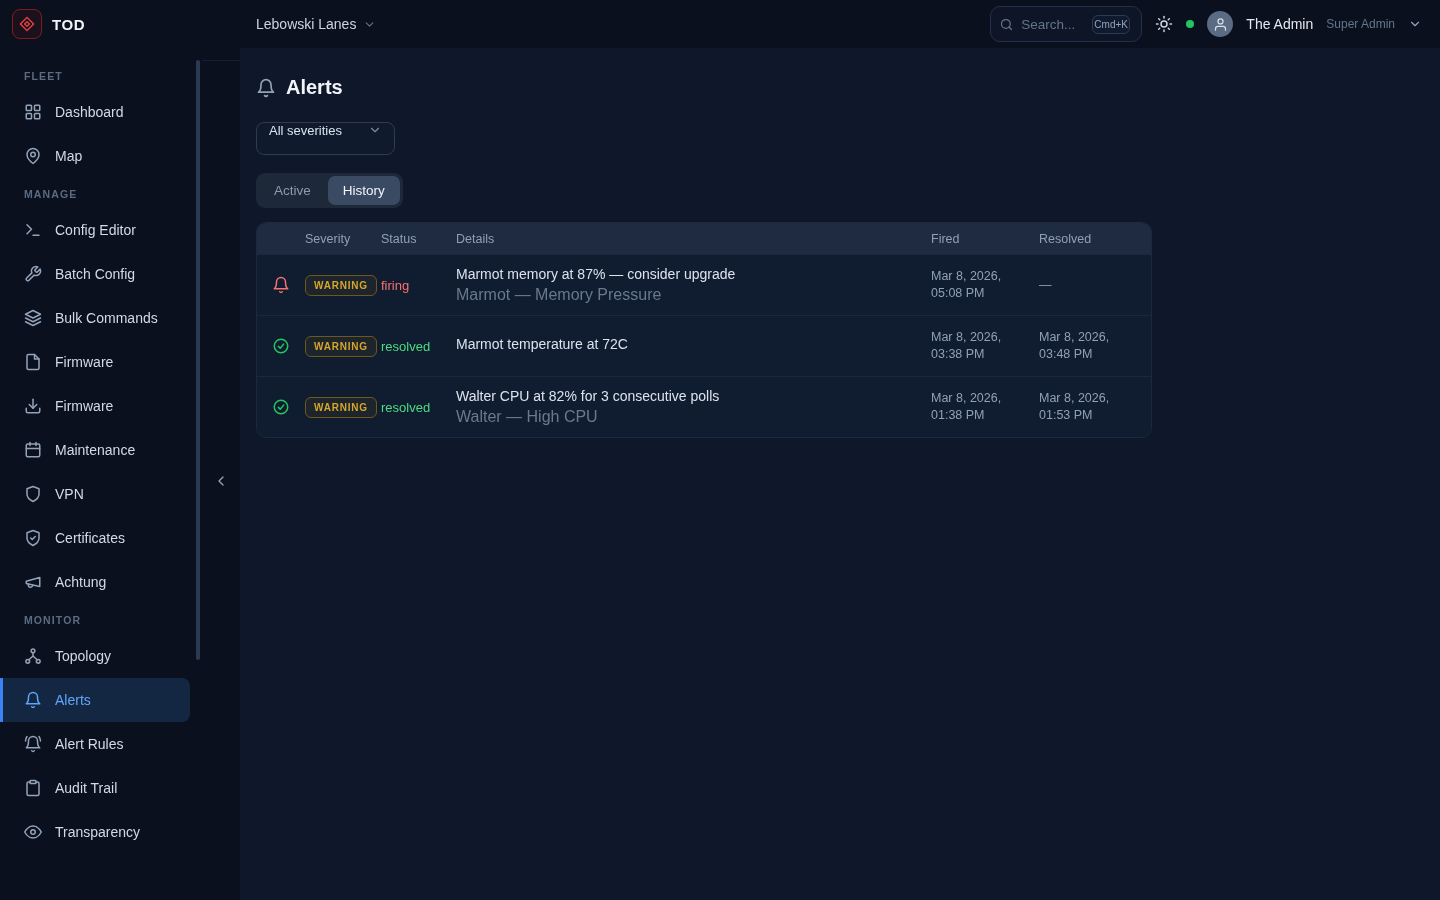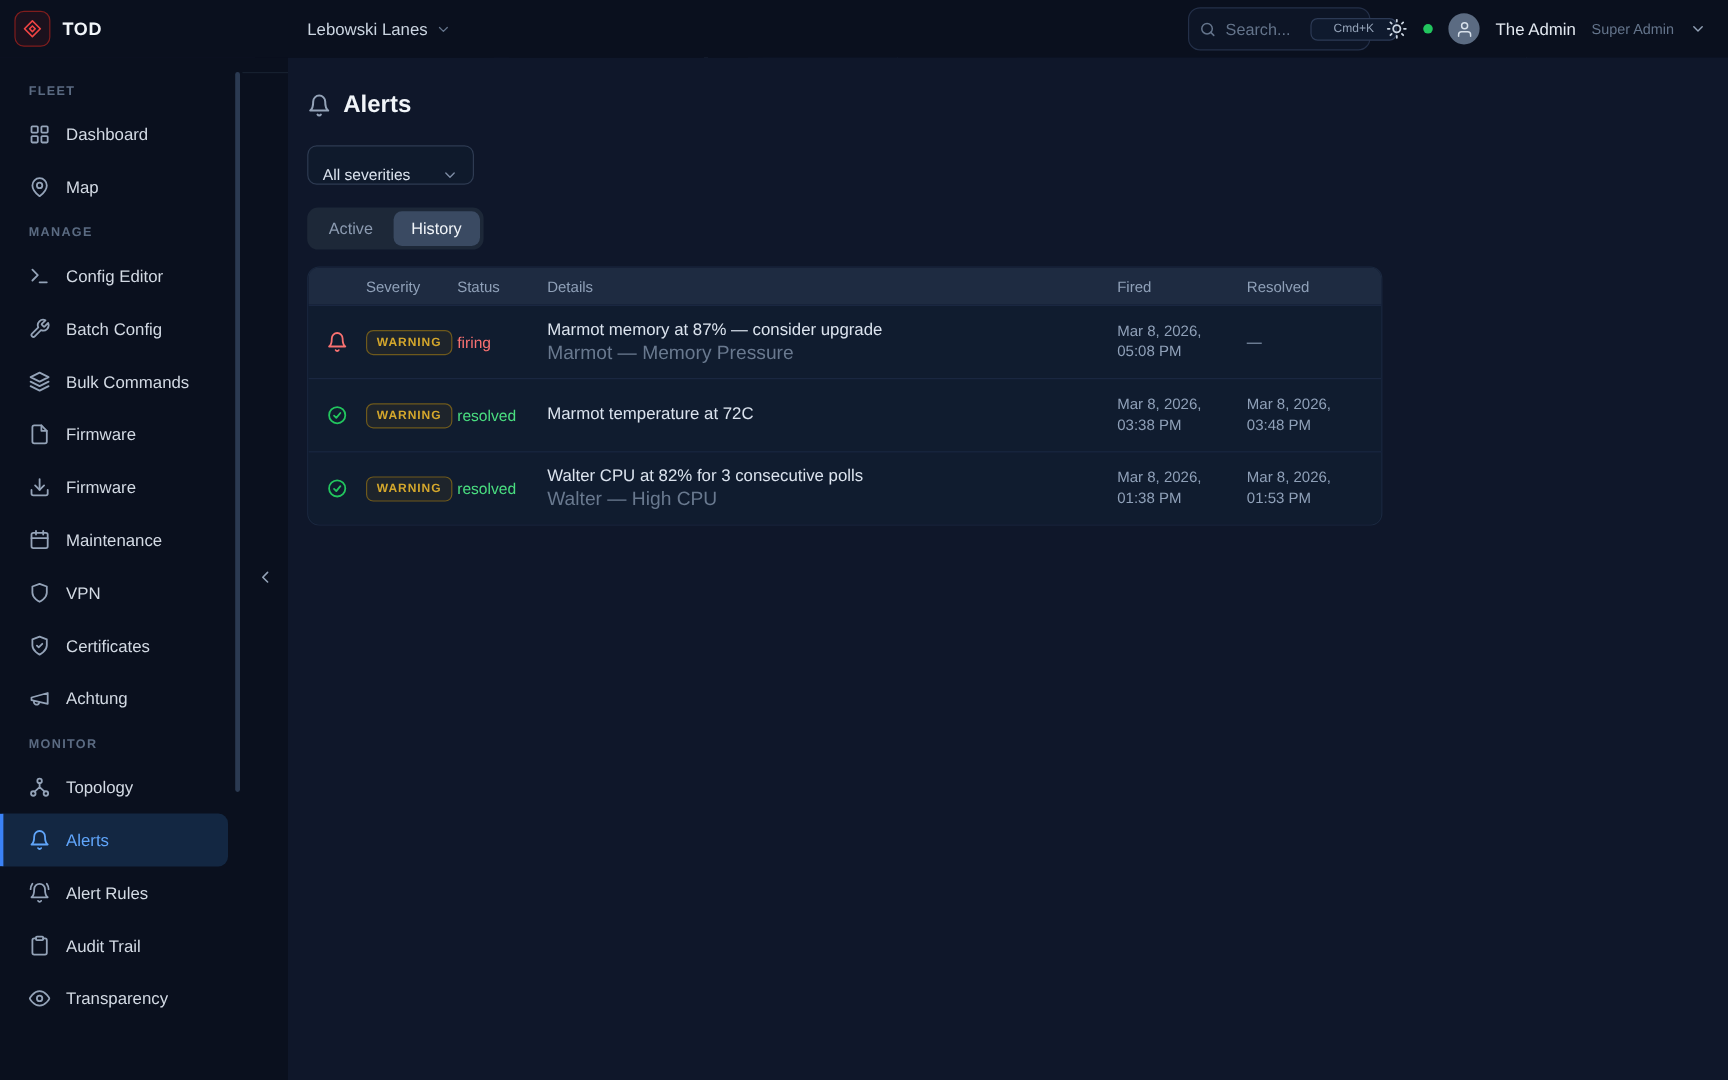--- a/index.html
+++ b/index.html
@@ -52,21 +52,21 @@
   }
   .searchbox input {
     background: transparent; border: none; outline: none;
     color: #e2e8f0; font-size: 13.5px; width: 64px;
     font-family: "Liberation Sans", sans-serif;
   }
   .searchbox input::placeholder { color: #64748b; }
   .kbd {
     font-size: 10px; color: #94a3b8;
     border: 1px solid #2c3a55; border-radius: 6px;
-    padding: 3px 18px; background: #0f1a2e; white-space: nowrap;
+    padding: 3px 1px; background: #0f1a2e; white-space: nowrap;
   }
   .icon-btn { background: none; border: none; color: #cbd5e1; cursor: pointer; display: flex; }
   .status-dot { width: 8px; height: 8px; border-radius: 50%; background: #22c55e; }
   .avatar {
     width: 26px; height: 26px; border-radius: 50%;
     background: #5b6b82; color: #d7e0ea;
     display: flex; align-items: center; justify-content: center;
   }
   .user-name { font-size: 14px; color: #e2e8f0; }
   .user-role { font-size: 12px; color: #64748b; }
@@ -108,21 +108,21 @@
   
   .main {
     position: fixed; top: 48px; left: 240px; right: 0; bottom: 0;
     background: #0f172a; padding: 16px; overflow: hidden;
   }
   .page-header { display: flex; align-items: center; gap: 10px; margin: 12px 0 22px; }
   .page-header .hdr-ic { color: #94a3b8; }
   .page-title { font-size: 20px; font-weight: 700; color: #f1f5f9; }
 
   .select {
-    display: inline-flex; align-items: flex-end; gap: 26px;
+    display: inline-flex; align-items: flex-start; gap: 26px;
     height: 33px; padding: 0 12px;
     border: 1px solid #2e3b52; border-radius: 8px;
     background: #0f1a2c; font-size: 13px; color: #dbe3ee; cursor: pointer;
   }
   .select .chev { color: #7c8ba3; }
 
   .tabs {
     display: inline-flex; align-items: center; gap: 2px;
     background: #1d2838; border-radius: 9px; padding: 3px;
     margin-top: 18px;

